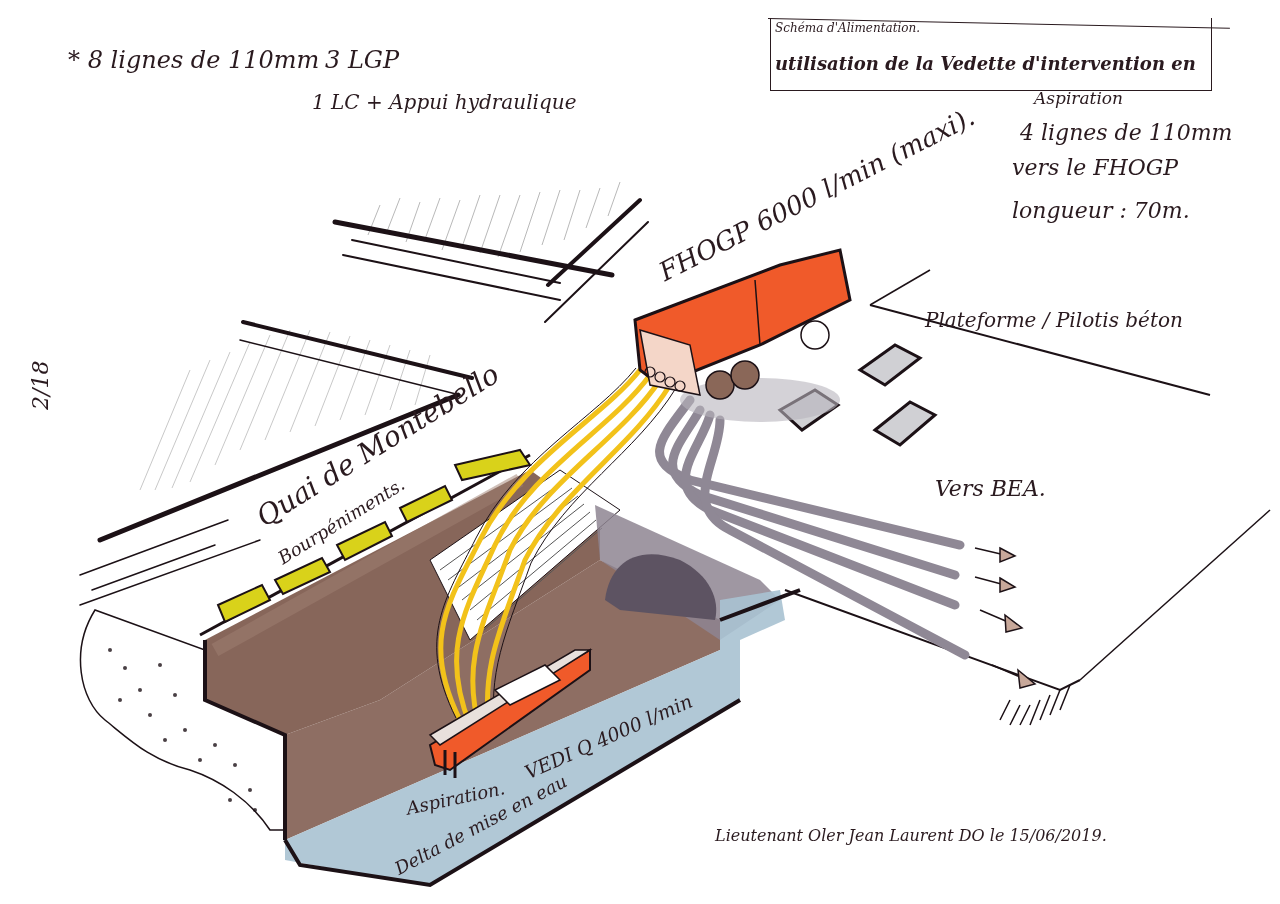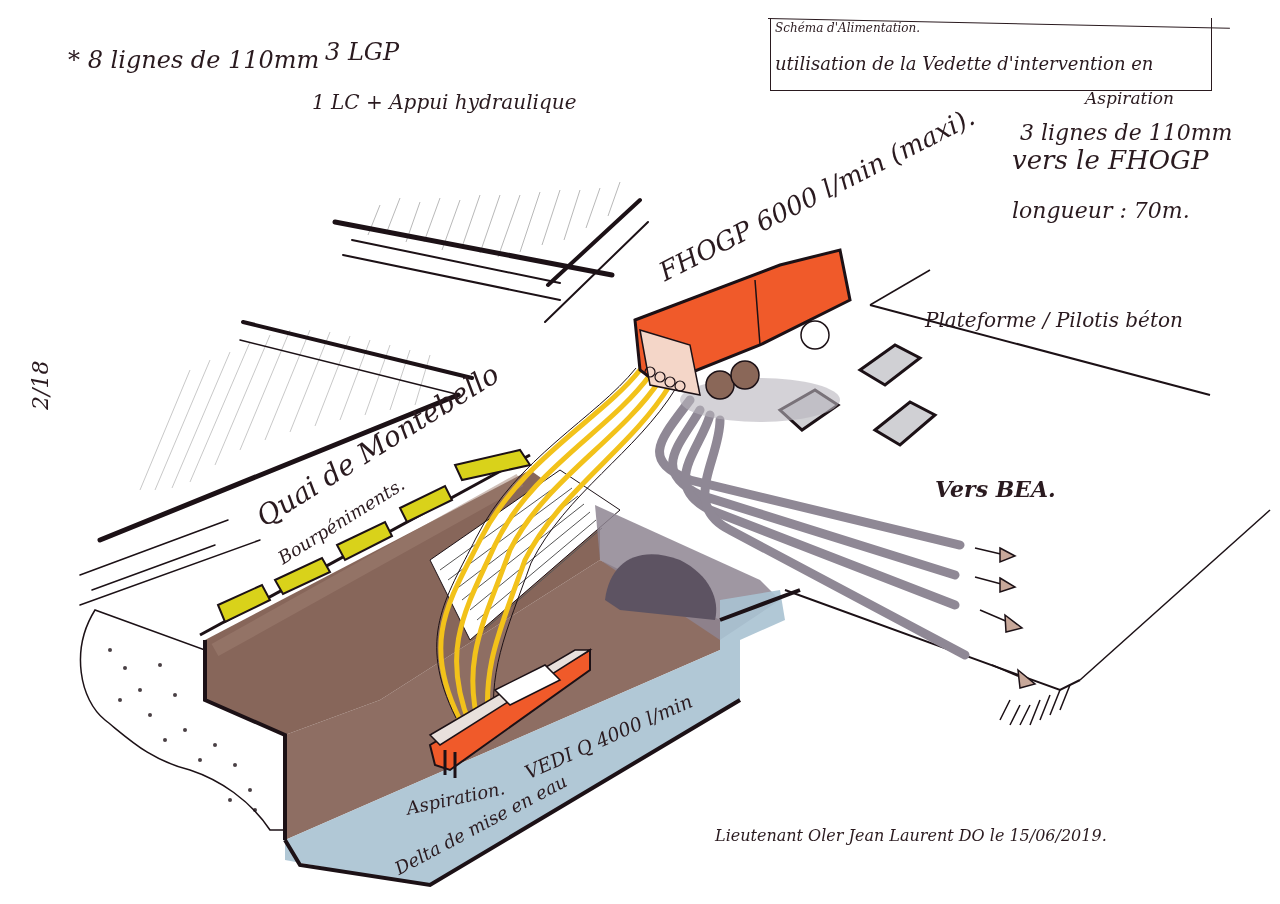--- a/index.html
+++ b/index.html
@@ -146,35 +146,35 @@
         <circle cx="660" cy="377" r="5"></circle>
         <circle cx="670" cy="382" r="5"></circle>
         <circle cx="680" cy="386" r="5"></circle>
     </g>
   </g>
 </svg>
 
 <div class="hand" style="left:30px; top:410px; font-size:22px; transform:rotate(-90deg);">2/18</div>
 
 <div class="hand" style="left:68px; top:48px; font-size:24px;">* 8 lignes de 110mm</div>
-<div class="hand" style="left:325px; top:40px; font-size:24px;">3 LGP</div>
+<div class="hand" style="left:325px; top:48px; font-size:24px;">3 LGP</div>
 <div class="hand" style="left:312px; top:92px; font-size:20px;">1 LC + Appui hydraulique</div>
 
 <div class="box-topline"></div>
 <div class="box-title"></div>
 <div class="hand" style="left:775px; top:22px; font-size:12px;">Schéma d'Alimentation.</div>
-<div class="hand" style="left:775px; top:55px; font-size:18px;">utilisation de la Vedette d'intervention en</div>
-<div class="hand" style="left:1085px; top:90px; font-size:17px;">Aspiration</div>
+<div class="hand" style="left:775px; top:55px; font-size:18px;font-weight:bold;">utilisation de la Vedette d'intervention en</div>
+<div class="hand" style="left:1034px; top:90px; font-size:17px;">Aspiration</div>
 
-<div class="hand" style="left:1020px; top:122px; font-size:22px;">3 lignes de 110mm</div>
-<div class="hand" style="left:1012px; top:147px; font-size:26px;">vers le FHOGP</div>
+<div class="hand" style="left:1020px; top:122px; font-size:22px;">4 lignes de 110mm</div>
+<div class="hand" style="left:1012px; top:157px; font-size:22px;">vers le FHOGP</div>
 <div class="hand" style="left:1012px; top:200px; font-size:22px;">longueur : 70m.</div>
 
 <div class="hand" style="left:655px; top:262px; font-size:26px; transform:rotate(-27deg);">FHOGP 6000 l/min (maxi).</div>
 <div class="hand" style="left:925px; top:310px; font-size:20px;">Plateforme / Pilotis béton</div>
-<div class="hand" style="left:935px; top:478px; font-size:22px;font-weight:bold;">Vers BEA.</div>
+<div class="hand" style="left:935px; top:478px; font-size:22px;">Vers BEA.</div>
 <div class="hand" style="left:252px; top:508px; font-size:28px; transform:rotate(-32deg);">Quai de Montebello</div>
 <div class="hand" style="left:275px; top:552px; font-size:18px; transform:rotate(-32deg);">Bourpéniments.</div>
 <div class="hand" style="left:522px; top:765px; font-size:19px; transform:rotate(-24deg);">VEDI Q 4000 l/min</div>
 <div class="hand" style="left:405px; top:800px; font-size:18px; transform:rotate(-12deg);">Aspiration.</div>
 <div class="hand" style="left:392px; top:862px; font-size:18px; transform:rotate(-28deg);">Delta de mise en eau</div>
 
 <div class="hand" style="left:715px; top:828px; font-size:16px;">Lieutenant Oler Jean Laurent DO le 15/06/2019.</div>
 
 </body></html>

